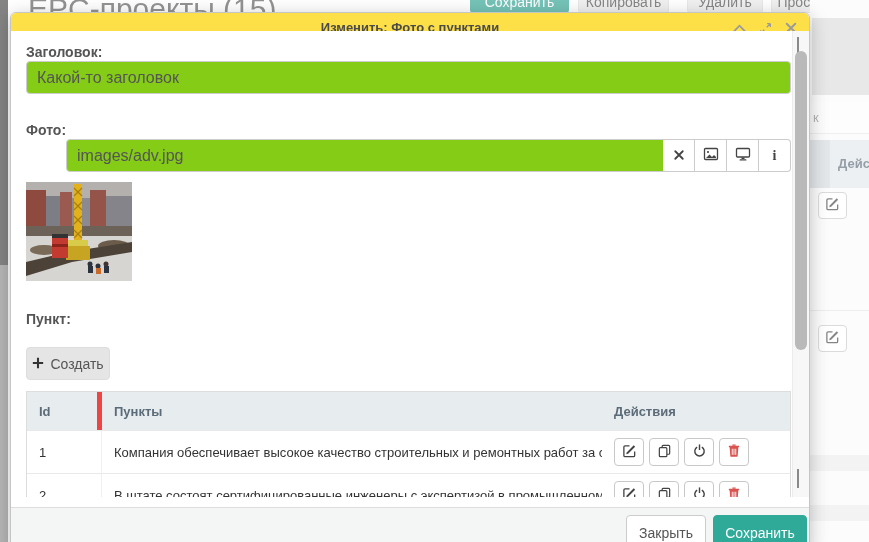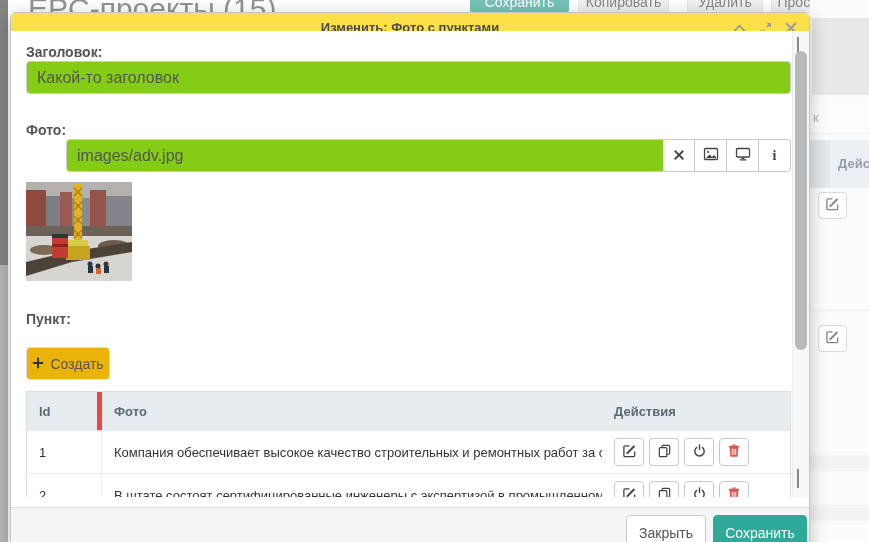--- a/index.html
+++ b/index.html
@@ -47,21 +47,21 @@
   .text-input { position:absolute; left:15px; width:765px; height:33px; border:1px solid #ccc;
                 border-radius:4px; padding:0 10px; font-size:16px; color:#555;
                 font-family:"Liberation Sans", sans-serif; background:#84cc16; }
   .photo-input { width:637px; border-radius:4px 0 0 4px; }
   .addon { position:absolute; top:108px; width:32px; height:33px; background:#fff;
            border:1px solid #ccc; border-left:none; display:flex; align-items:center;
            justify-content:center; cursor:pointer; }
   .addon.last { border-radius:0 4px 4px 0; }
   .thumb { position:absolute; left:15px; top:151px; width:106px; height:99px; display:block; }
 
-  .create-btn { position:absolute; left:15px; top:316px; width:84px; height:33px; background:#eab308;
+  .create-btn { position:absolute; left:15px; top:316px; width:84px; height:33px; background:#e5e5e5;
                 border:1px solid #ddd; border-radius:4px; display:flex; align-items:center;
                 justify-content:center; gap:6px; font-size:14px; color:#555; cursor:pointer; }
 
   .items-table { position:absolute; left:15px; top:360px; width:765px; border:1px solid #ddd; border-bottom:none; }
   .thead { display:flex; height:38px; background:#e7ecef; align-items:center;
            font-weight:bold; font-size:13px; color:#5b6b78; }
   .trow  { display:flex; height:43px; background:#fff; align-items:center;
            font-size:13px; color:#333; border-top:1px solid #e9e9e9; }
   .col-id   { width:75px; padding-left:12px; align-self:stretch; display:flex; align-items:center;
               border-right:5px solid #ef4444; }
@@ -228,21 +228,21 @@
           <svg width="12" height="12" viewBox="0 0 14 14">
               <path d="M7 1v12M1 7h12" stroke="#333" stroke-width="2.4"></path>
             </svg>
         </span>
         <span>Создать</span>
       </button>
 
       <div class="items-table">
         <div class="thead">
           <div class="col-id">Id</div>
-          <div class="col-text">Фото</div>
+          <div class="col-text">Пункты</div>
           <div class="col-act">Действия</div>
         </div>
 
         <div class="trow">
           <div class="col-id">1</div>
           <div class="col-text">Компания обеспечивает высокое качество строительных и ремонтных работ за счет исп</div>
           <div class="col-act">
             <button class="abtn">
               <span><svg width="15" height="15" viewBox="0 0 16 16">
                     <path d="M13.5 9v4.2c0 .7-.6 1.3-1.3 1.3H3.3c-.7 0-1.3-.6-1.3-1.3V4.3C2 3.6 2.6 3 3.3 3H8" fill="none" stroke="#444" stroke-width="1.4"></path>

